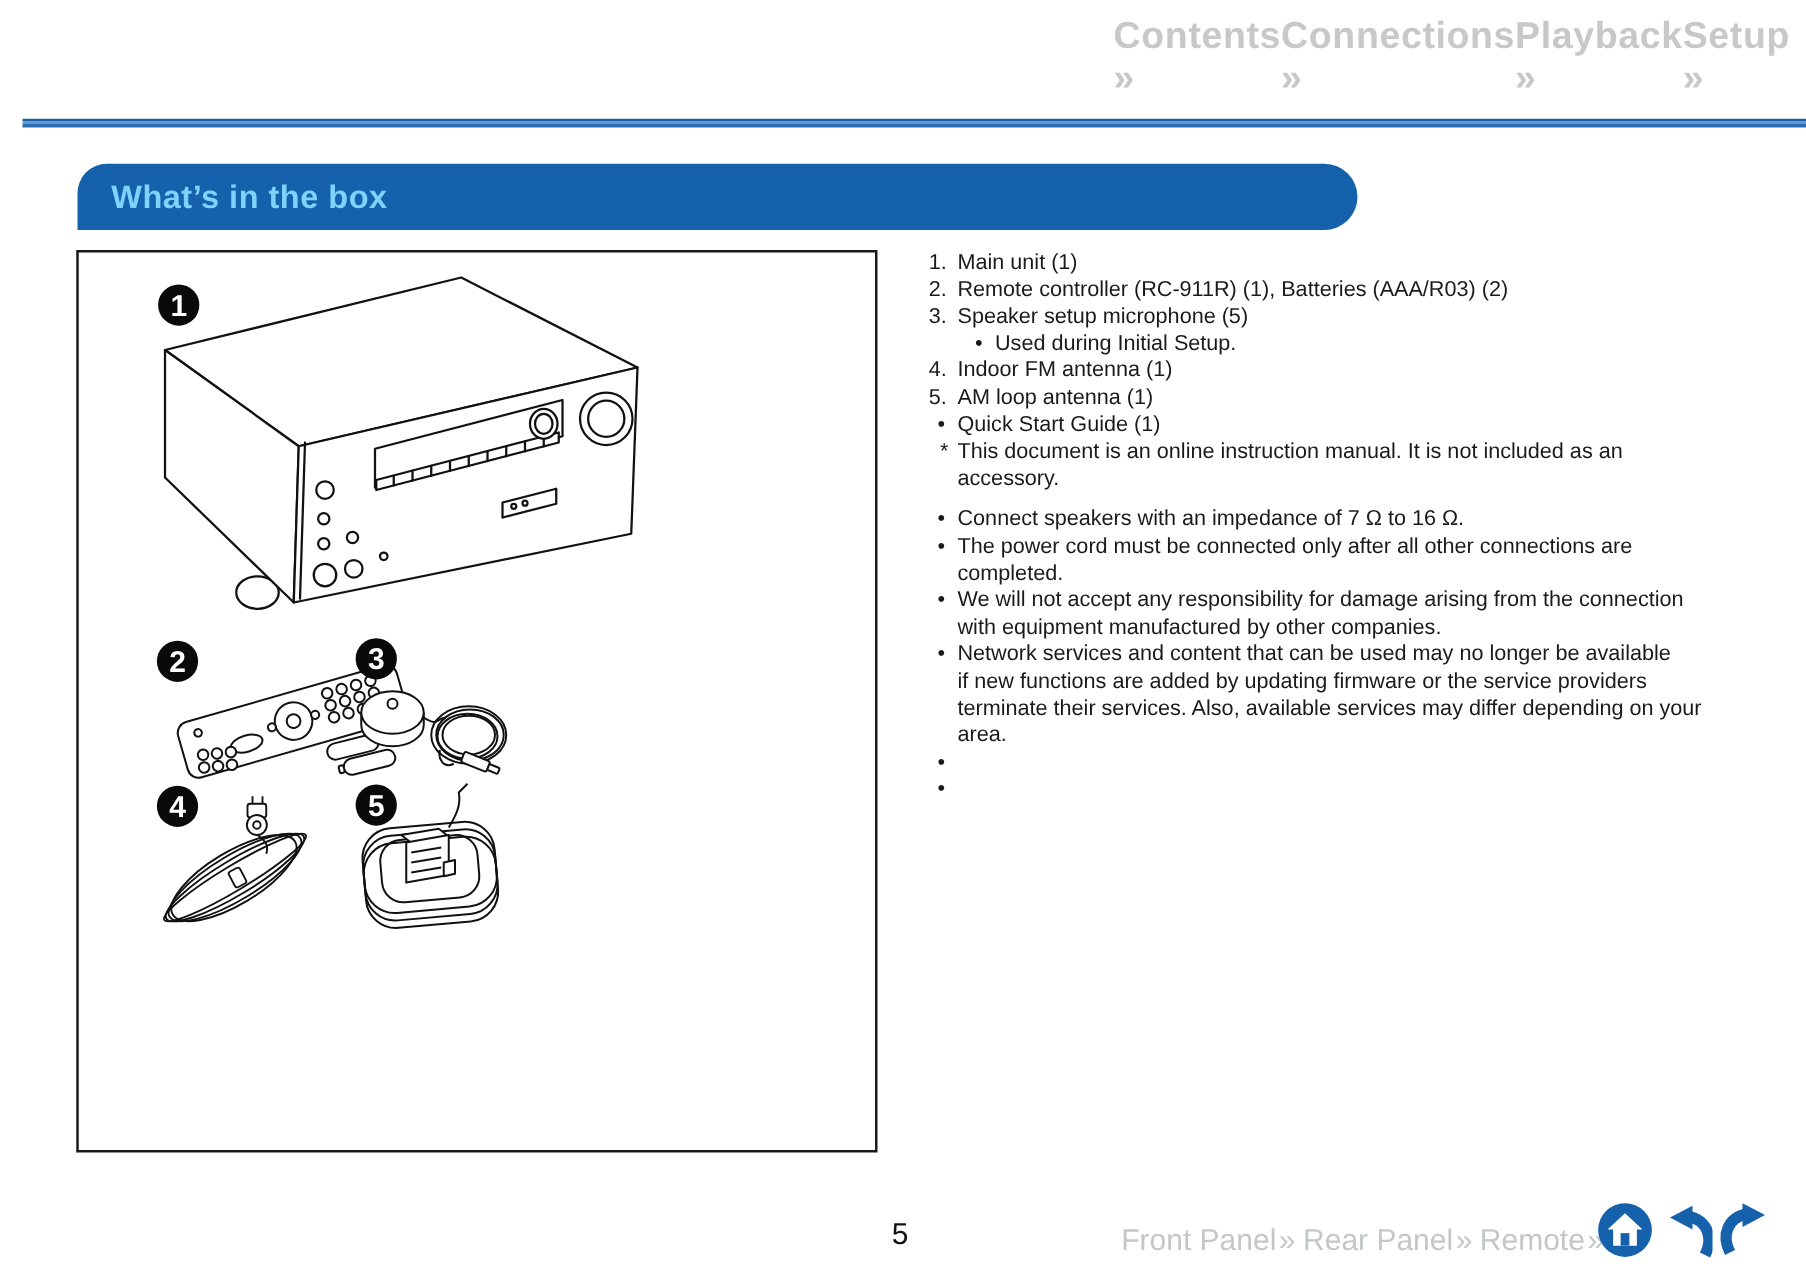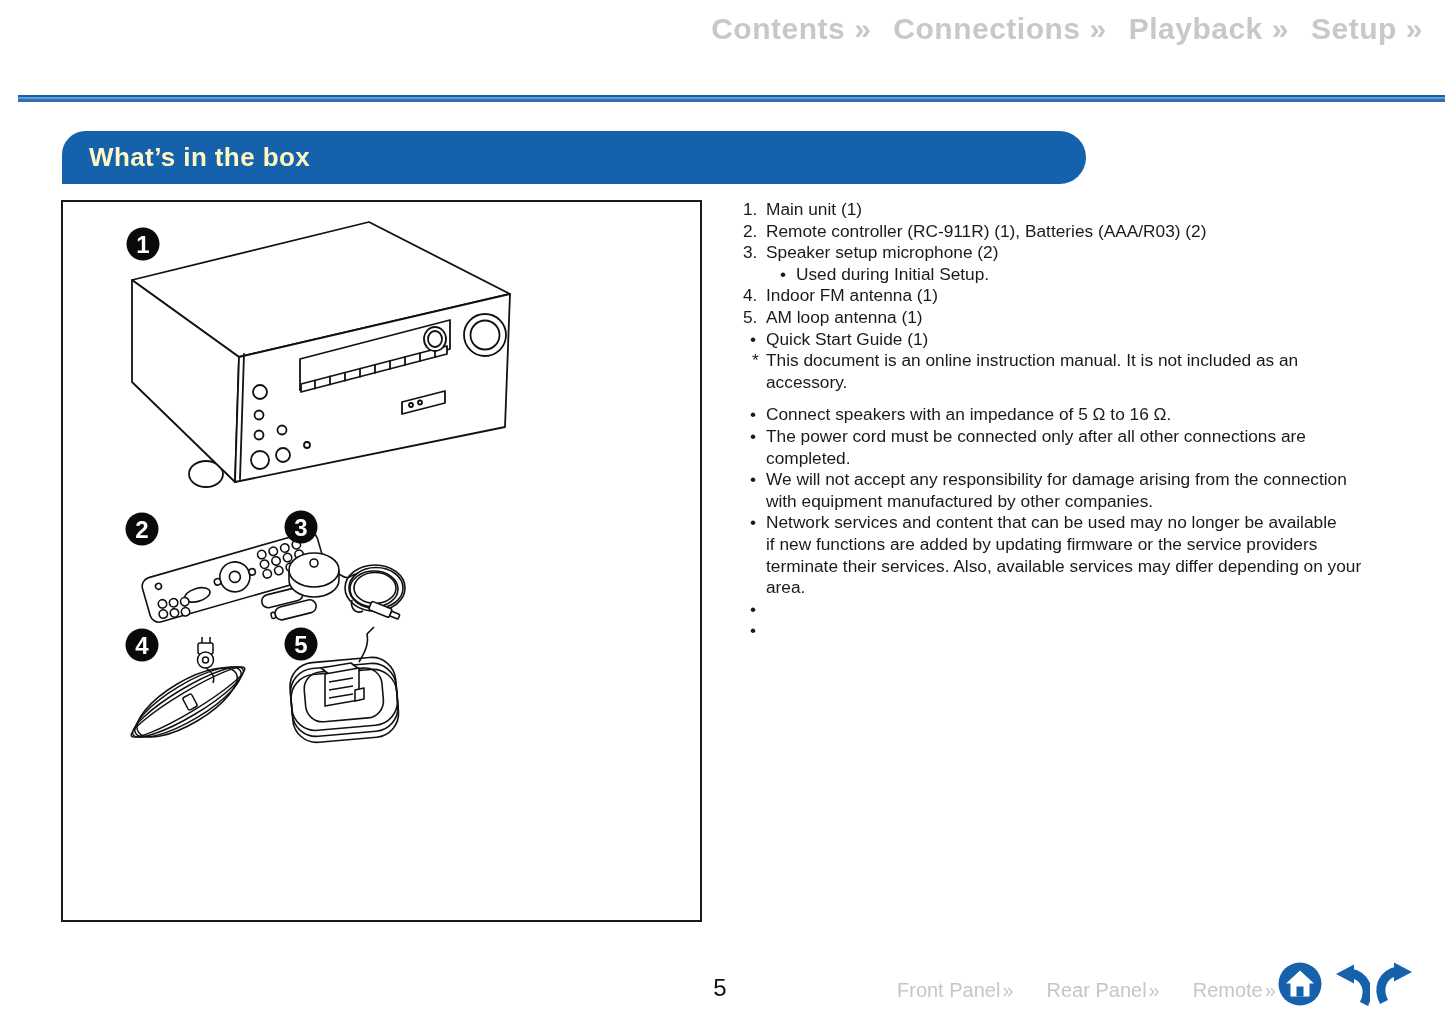--- a/index.html
+++ b/index.html
@@ -8,35 +8,35 @@
     background:#ffffff;
     font-family:"Liberation Sans","DejaVu Sans",sans-serif;
     color:#1a1a1a;
   }
   
   .topnav{
     position:absolute;top:12px;right:22px;
     display:flex;align-items:baseline;
     font-size:30px;font-weight:bold;color:#c8c8c8;letter-spacing:.5px;
   }
-  .topnav .navitem{display:flex;align-items:baseline;cursor:pointer;}
+  .topnav .navitem{display:flex;align-items:baseline;cursor:pointer;flex-direction:column;}
   .topnav .chev{margin-left:9px;margin-right:22px;font-weight:bold;}
   .topnav .navitem:last-child .chev{margin-right:0;}
   
   .rule{
     position:absolute;left:18px;right:0;top:95px;height:7px;
     background:linear-gradient(to bottom,#1b61a9 0%,#1b61a9 30%,#639bd1 30%,#639bd1 62%,#2e6fb4 62%,#2e6fb4 100%);
   }
   
   .titlebar{
     position:absolute;left:62px;top:131px;width:1024px;height:53px;
     background:#1561ac;border-radius:24px 27px 27px 0;
     display:flex;align-items:center;
   }
-  .titlebar .t{color:#fef9c3;font-size:26px;font-weight:bold;padding-left:27px;letter-spacing:.4px;}
+  .titlebar .t{color:#7dd3fc;font-size:26px;font-weight:bold;padding-left:27px;letter-spacing:.4px;}
   
   .figbox{
     position:absolute;left:61px;top:200px;width:641px;height:722px;
     border:2px solid #1a1a1a;box-sizing:border-box;background:#fff;
   }
   .figbox svg{display:block;}
   
   .rightcol{
     position:absolute;left:743px;top:199px;width:685px;
     font-size:17.3px;line-height:21.6px;
@@ -46,22 +46,22 @@
   .li .tx{white-space:pre-line;}
   .li.num .mk{width:23px;}
   .li.bul .mk{width:16px;padding-left:7px;}
   .li.star .mk{width:14px;padding-left:9px;}
   .li.sub{margin-left:37px;}
   .li.sub .mk{width:16px;}
   .notes{margin-top:11px;}
   
   .pagenum{position:absolute;left:690px;top:974px;width:60px;text-align:center;font-size:24px;color:#111;}
   .footlinks{
-    position:absolute;left:897px;top:979px;display:flex;gap:33px;
-    font-size:20px;color:#c4c7ca;
+    position:absolute;left:897px;top:979px;display:flex;gap:6px;
+    font-size:24px;color:#c4c7ca;
   }
   .footlinks .flink{display:flex;cursor:pointer;}
   .footlinks .chev{margin-left:2px;}
   .fbtn{position:absolute;cursor:pointer;}
   #homeBtn{left:1277px;top:961px;}
   #undoBtn{left:1330px;top:963px;}
   #redoBtn{left:1372px;top:961px;}
 </style>
 </head>
 <body>
@@ -235,21 +235,21 @@
     <div class="li num">
       <span class="mk">1.</span>
       <span class="tx">Main unit (1)</span>
     </div>
     <div class="li num">
       <span class="mk">2.</span>
       <span class="tx">Remote controller (RC-911R) (1), Batteries (AAA/R03) (2)</span>
     </div>
     <div class="li num">
       <span class="mk">3.</span>
-      <span class="tx">Speaker setup microphone (2)</span>
+      <span class="tx">Speaker setup microphone (5)</span>
     </div>
     <div class="li sub">
       <span class="mk">•</span>
       <span class="tx">Used during Initial Setup.</span>
     </div>
     <div class="li num">
       <span class="mk">4.</span>
       <span class="tx">Indoor FM antenna (1)</span>
     </div>
     <div class="li num">
@@ -263,21 +263,21 @@
     <div class="li star">
       <span class="mk">*</span>
       <span class="tx">This document is an online instruction manual. It is not included as an
 accessory.</span>
     </div>
   </div>
 
   <div class="notes">
     <div class="li bul">
       <span class="mk">•</span>
-      <span class="tx">Connect speakers with an impedance of 5 Ω to 16 Ω.</span>
+      <span class="tx">Connect speakers with an impedance of 7 Ω to 16 Ω.</span>
     </div>
     <div class="li bul">
       <span class="mk">•</span>
       <span class="tx">The power cord must be connected only after all other connections are
 completed.</span>
     </div>
     <div class="li bul">
       <span class="mk">•</span>
       <span class="tx">We will not accept any responsibility for damage arising from the connection
 with equipment manufactured by other companies.</span>

